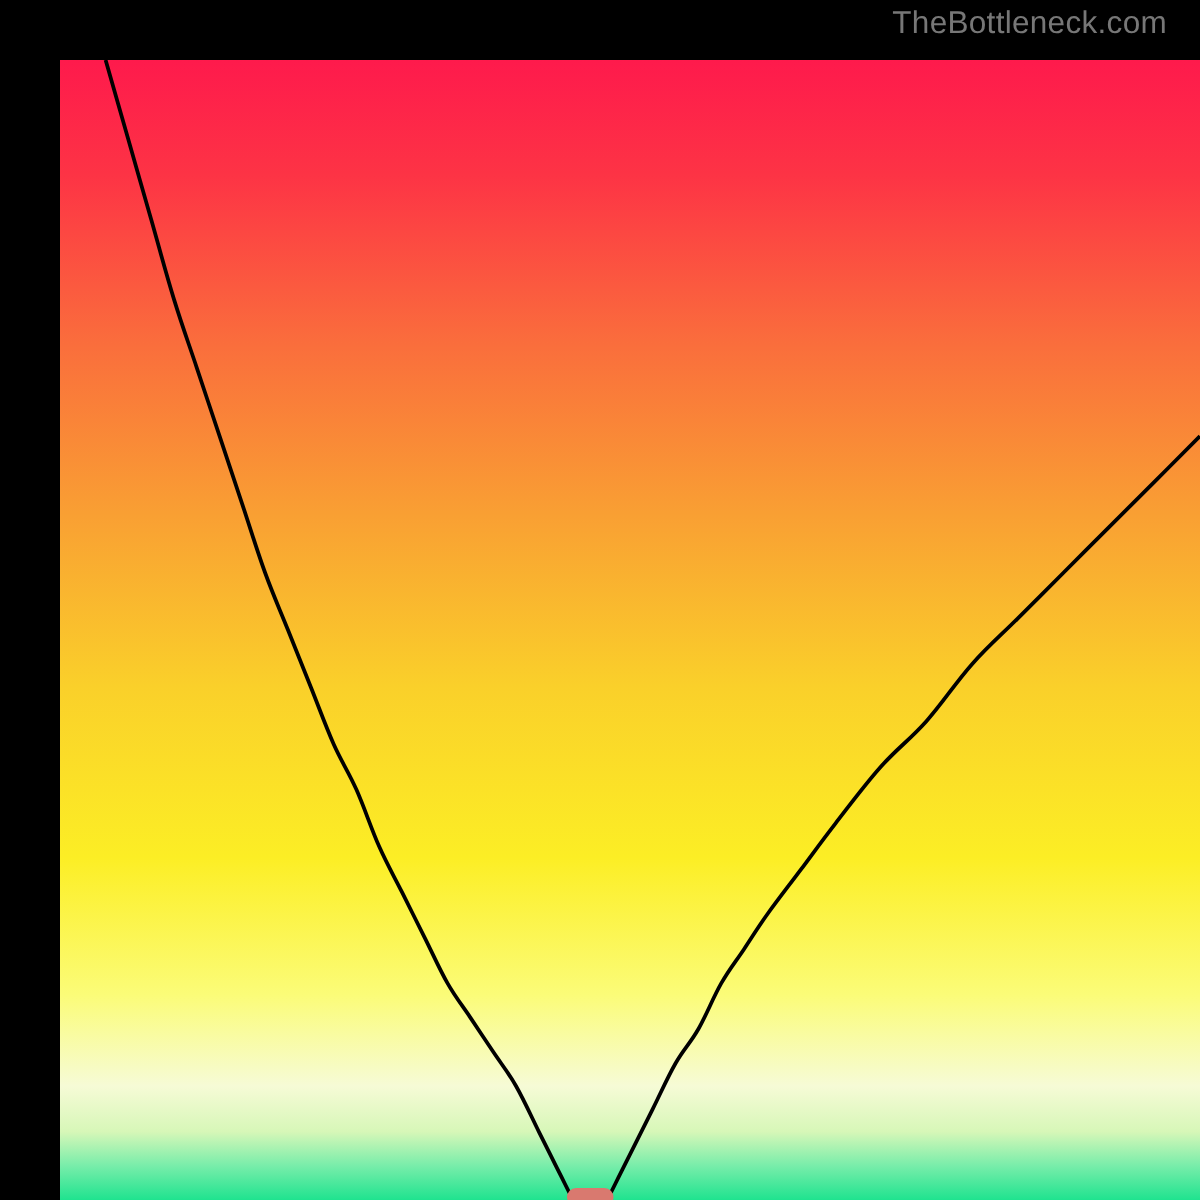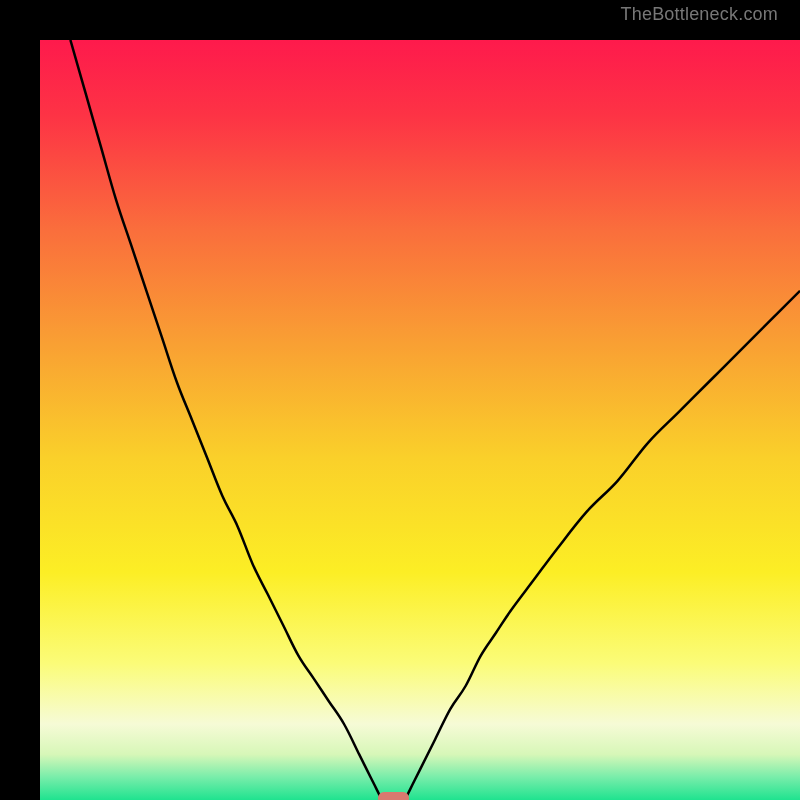--- a/index.html
+++ b/index.html
@@ -29,21 +29,21 @@
   }
   .gradient {
     position: absolute;
     inset: 0;
   }
   .watermark {
     position: absolute;
     top: 4px;
     right: 22px;
     color: #777;
-    font-size: 18px;
+    font-size: 21px;
     font-weight: 500;
     letter-spacing: 0.2px;
   }
   svg.curve {
     position: absolute;
     inset: 0;
   }
   .marker {
     position: absolute;
     background: #d9796f;

